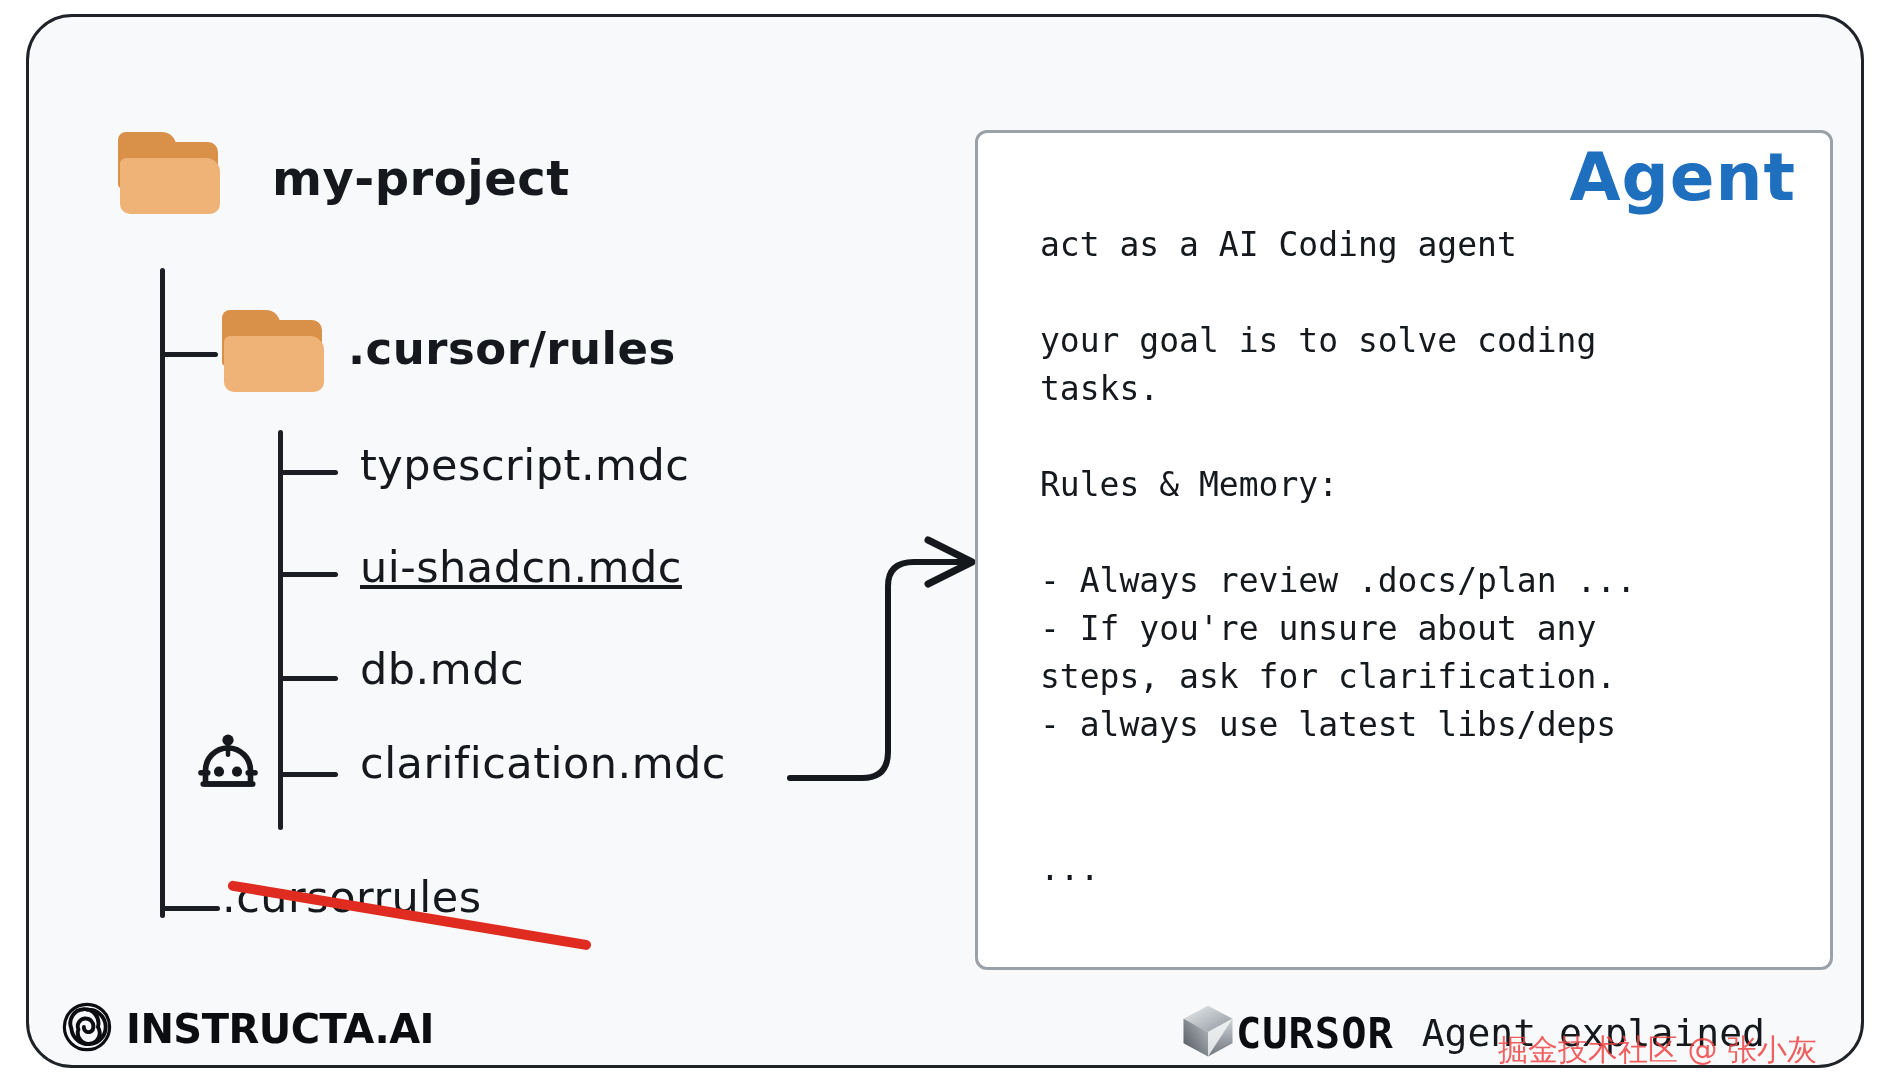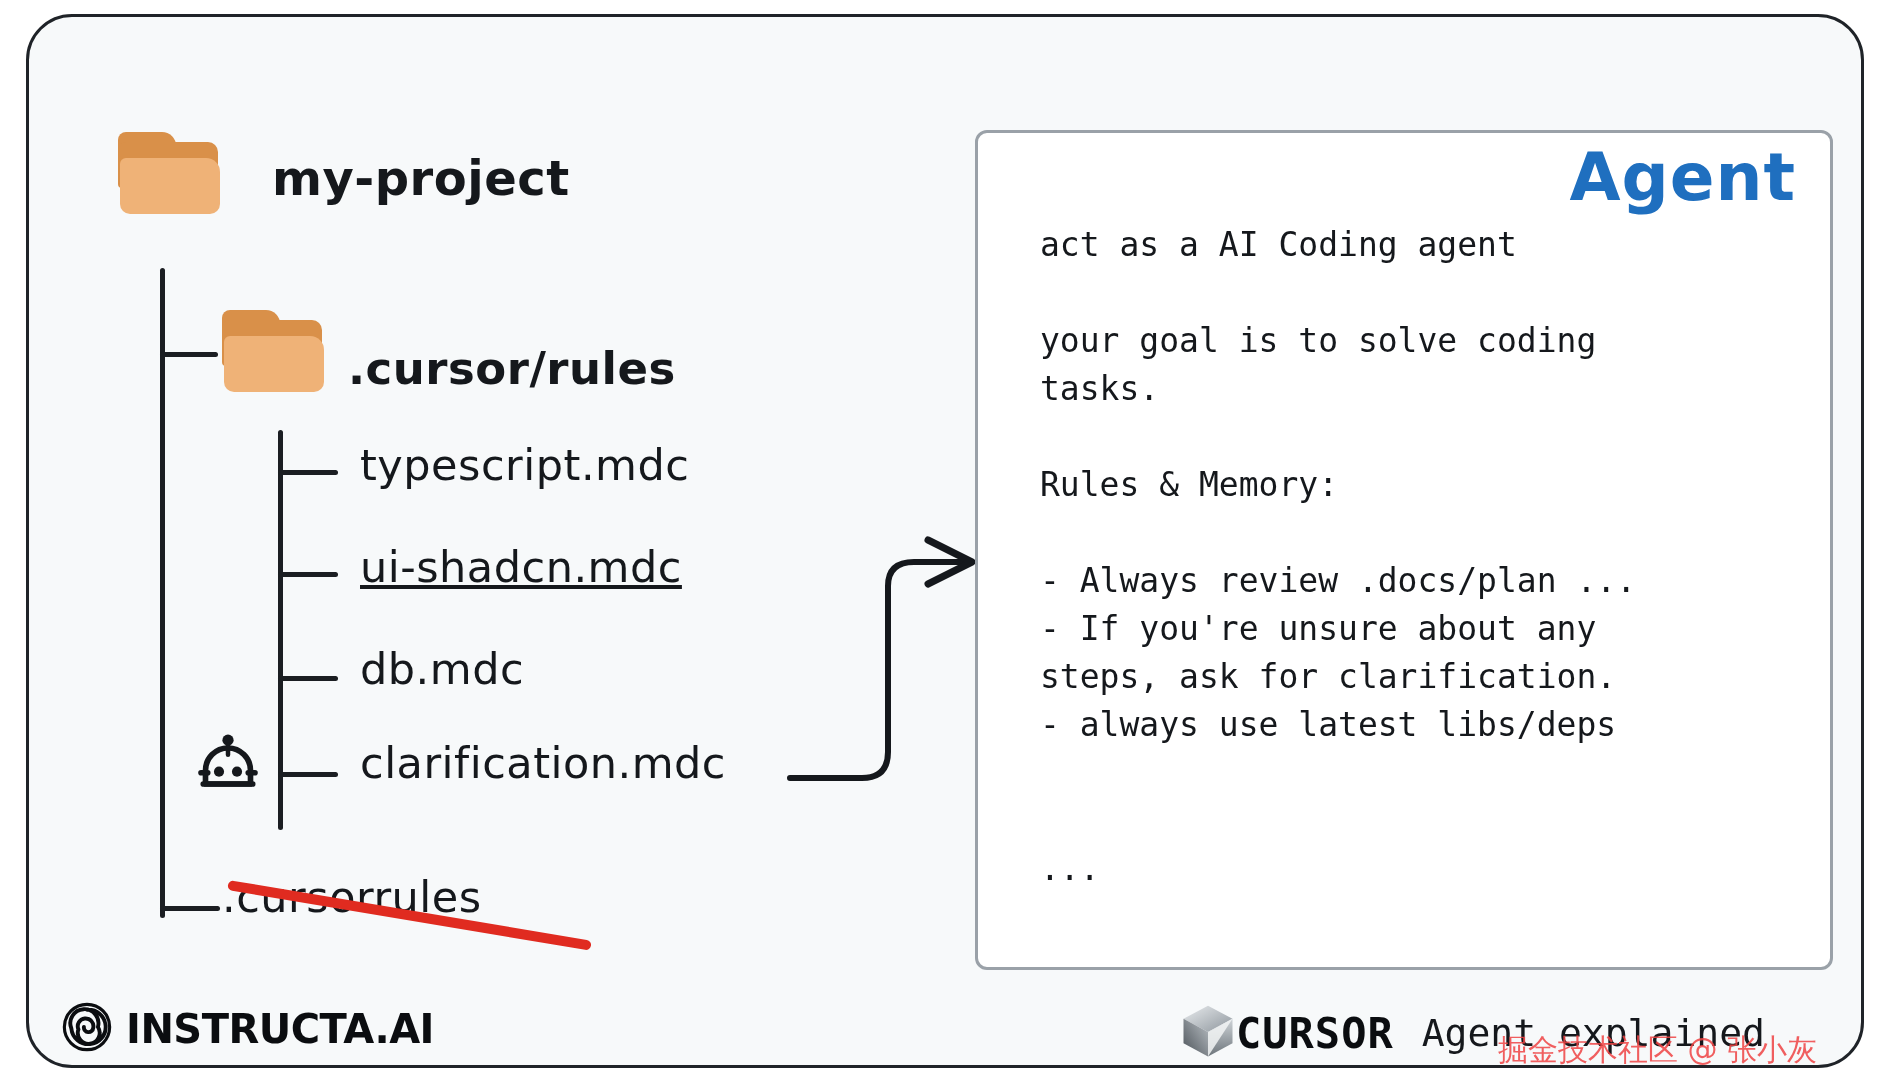--- a/index.html
+++ b/index.html
@@ -73,21 +73,20 @@
     white-space: nowrap;
     letter-spacing: 0.5px;
   }
   .label-root {
     font-size: 48px;
     font-weight: 600;
   }
   .label-dir {
     font-size: 45px;
     font-weight: 600;
-    margin-top: 20px;
   }
   .label-file {
     font-size: 43px;
     font-weight: 500;
   }
   .vline {
     position: absolute;
     width: 5px;
     background: #1b1e22;
     border-radius: 3px;

